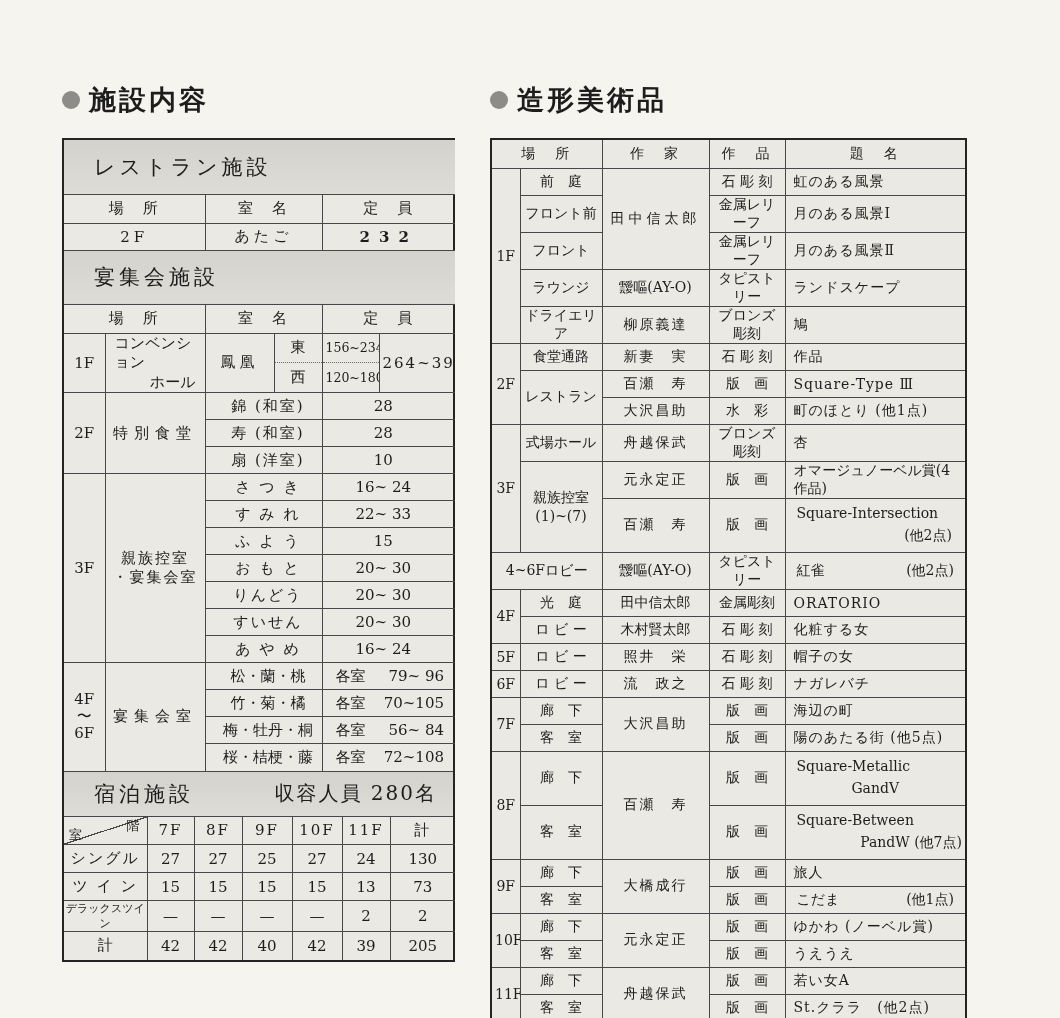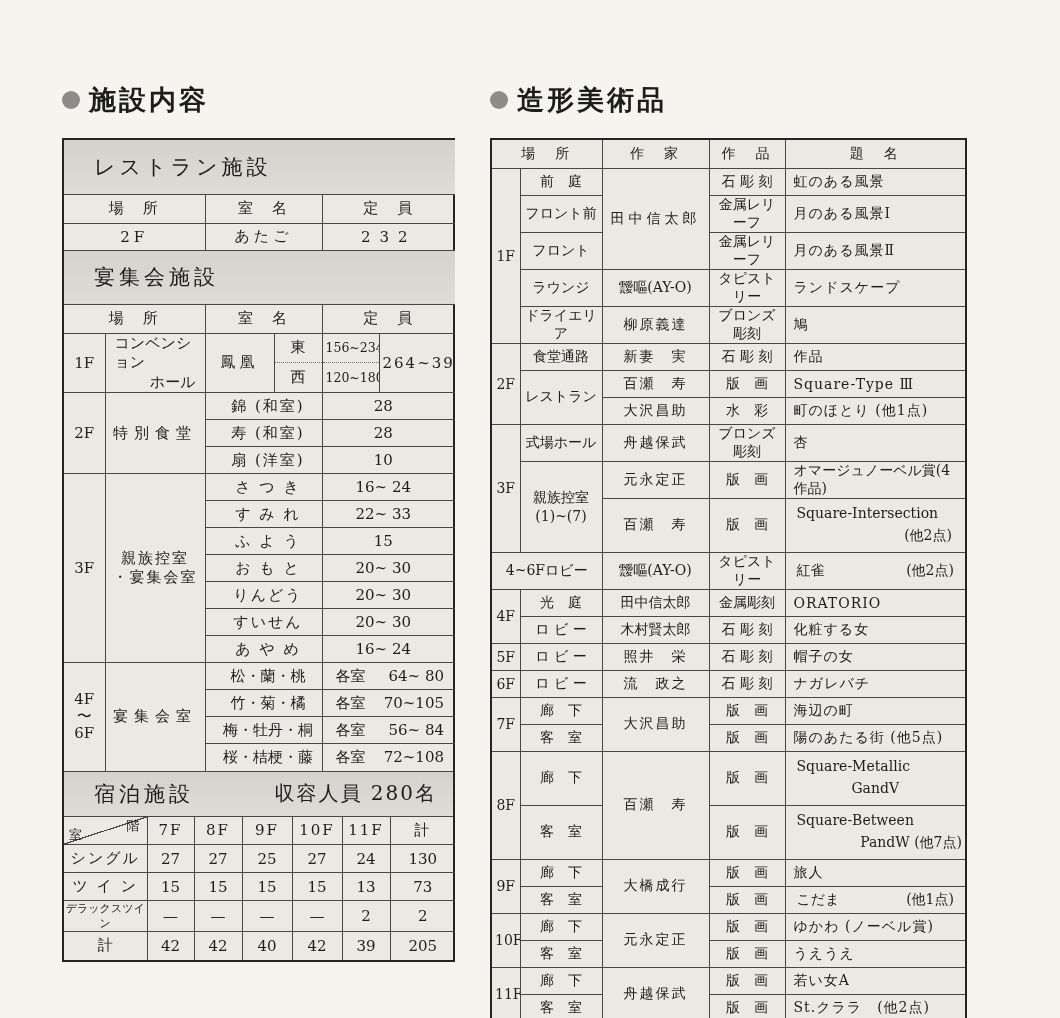--- a/index.html
+++ b/index.html
@@ -30,21 +30,21 @@
     font-size:15px; text-align:center; height:27px;
     padding:0 3px; overflow:hidden; vertical-align:middle;
   }
   tr.band td{
     background:linear-gradient(180deg,#d4d2cc,#dedcd6);
     text-align:left; padding-left:30px;
     font-size:21px; letter-spacing:4px; height:54px; font-weight:500;
   }
   tr.head td{ height:29px; letter-spacing:2px; }
 
-  .ls2{ letter-spacing:2px; } .ls4{ letter-spacing:4px; } .ls6{ letter-spacing:6px; } .ls9{ letter-spacing:9px; }
+  .ls2{ letter-spacing:2px; } .ls4{ letter-spacing:4px; } .ls6{ letter-spacing:6px; } .ls9{ letter-spacing:9px;font-weight:bold; }
   .num{ font-size:12.5px; letter-spacing:0; }
   .rm{ text-align:center; padding-left:12px; letter-spacing:2px; }
   .cap{ text-align:center; padding-right:14px; }
   .capflex div{ display:flex; justify-content:space-between; padding:0 8px 0 10px; }
   .loc2 .a{ text-align:left; padding-left:6px; }
   .loc2 .b{ text-align:right; padding-right:6px; }
   .mid{ line-height:1.3; }
   .dotb{ border-bottom:1px dotted #6a6a6a; }
   .dott{ border-top:1px dotted #6a6a6a; }
   .f3line div{ line-height:1.15; }
@@ -190,21 +190,21 @@
       <td rowspan="4" class="f3line">
         <div>4F</div>
         <div>〜</div>
         <div>6F</div>
       </td>
       <td rowspan="4" class="ls6">宴集会室</td>
       <td colspan="2" class="rm" style="letter-spacing:0">松・蘭・桃</td>
       <td colspan="2" class="capflex">
         <div>
               <span>各室</span>
-              <span>64~ 80</span>
+              <span>79~ 96</span>
             </div>
       </td>
     </tr>
     <tr>
       <td colspan="2" class="rm" style="letter-spacing:0">竹・菊・橘</td>
       <td colspan="2" class="capflex">
         <div>
               <span>各室</span>
               <span>70~105</span>
             </div>

